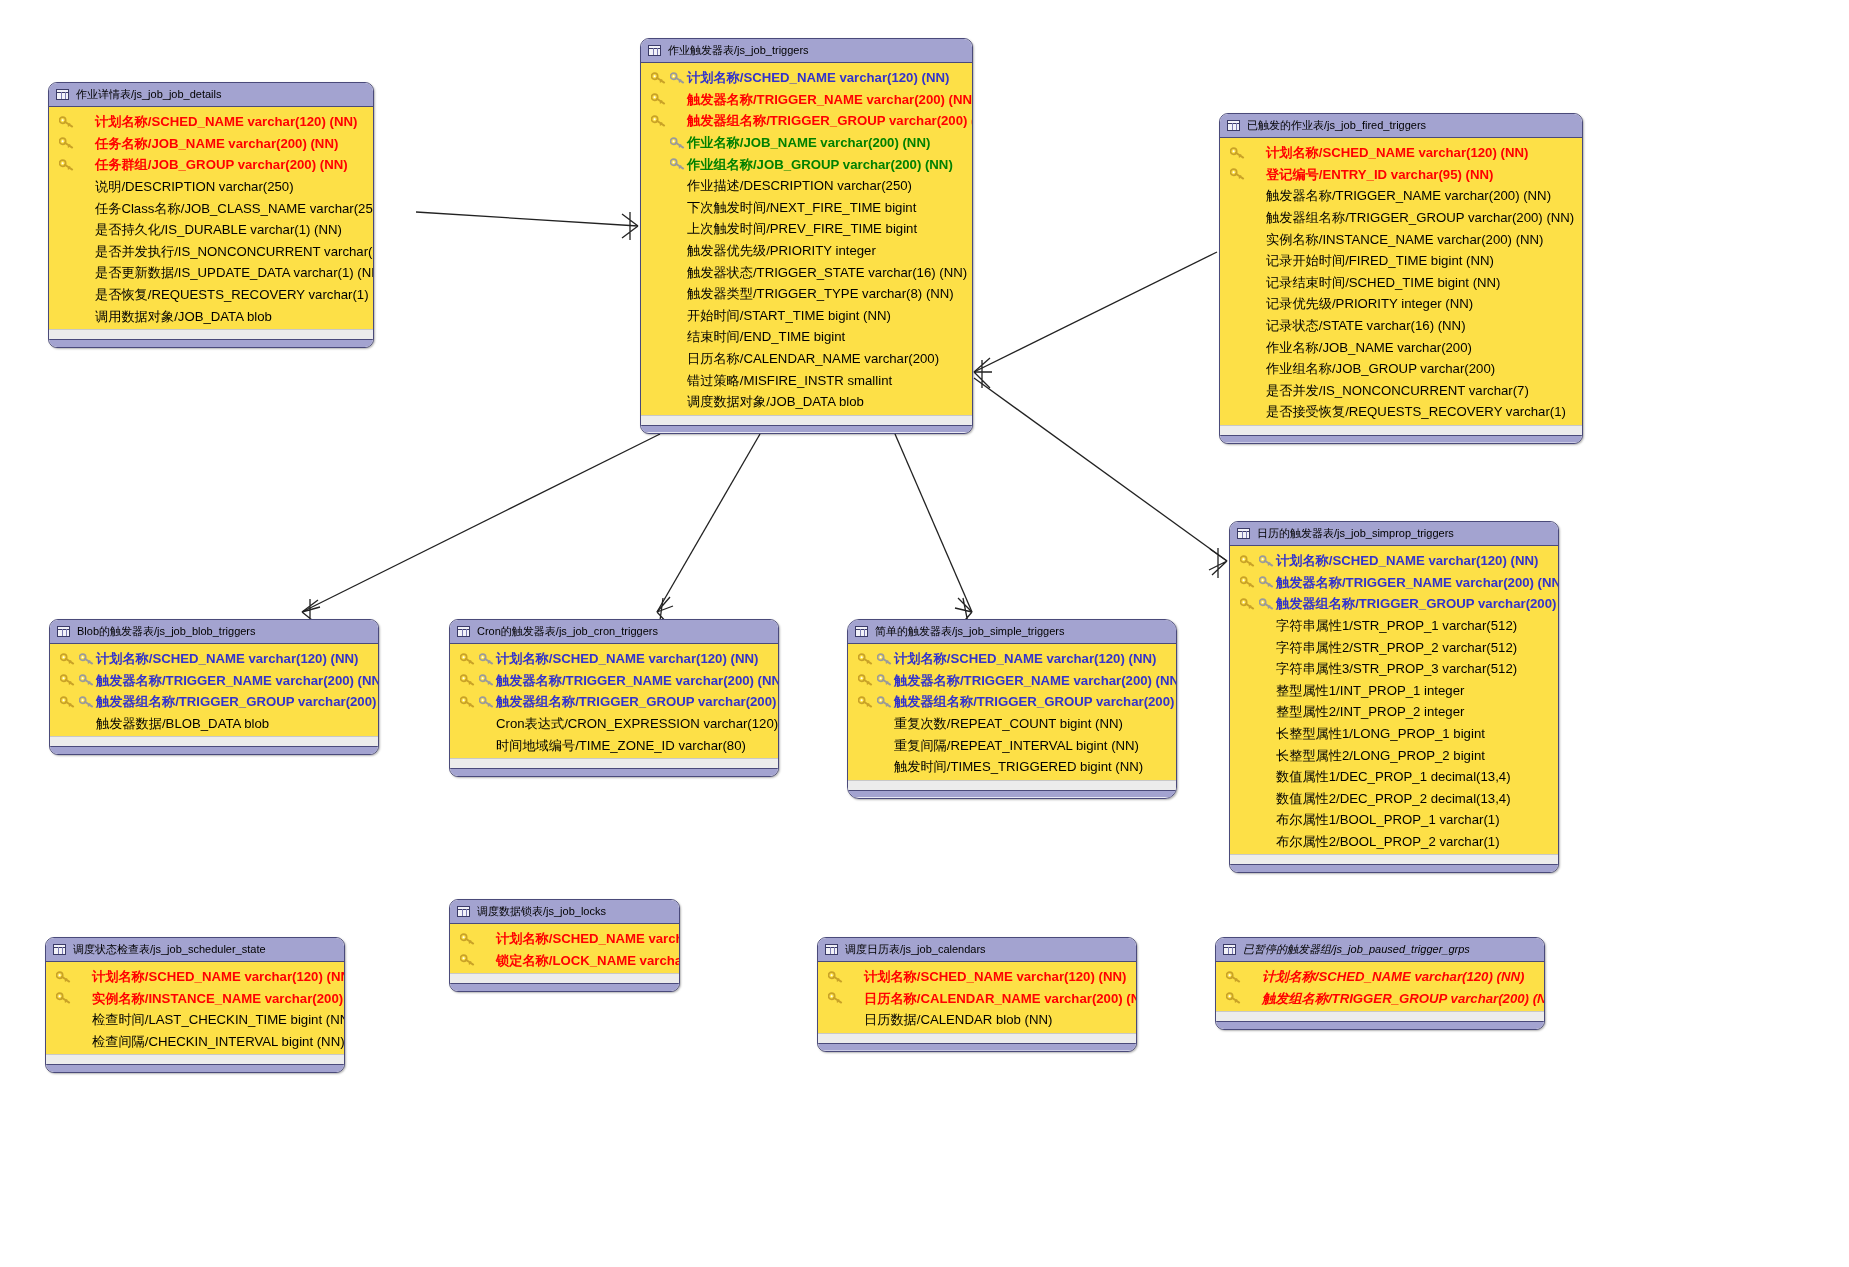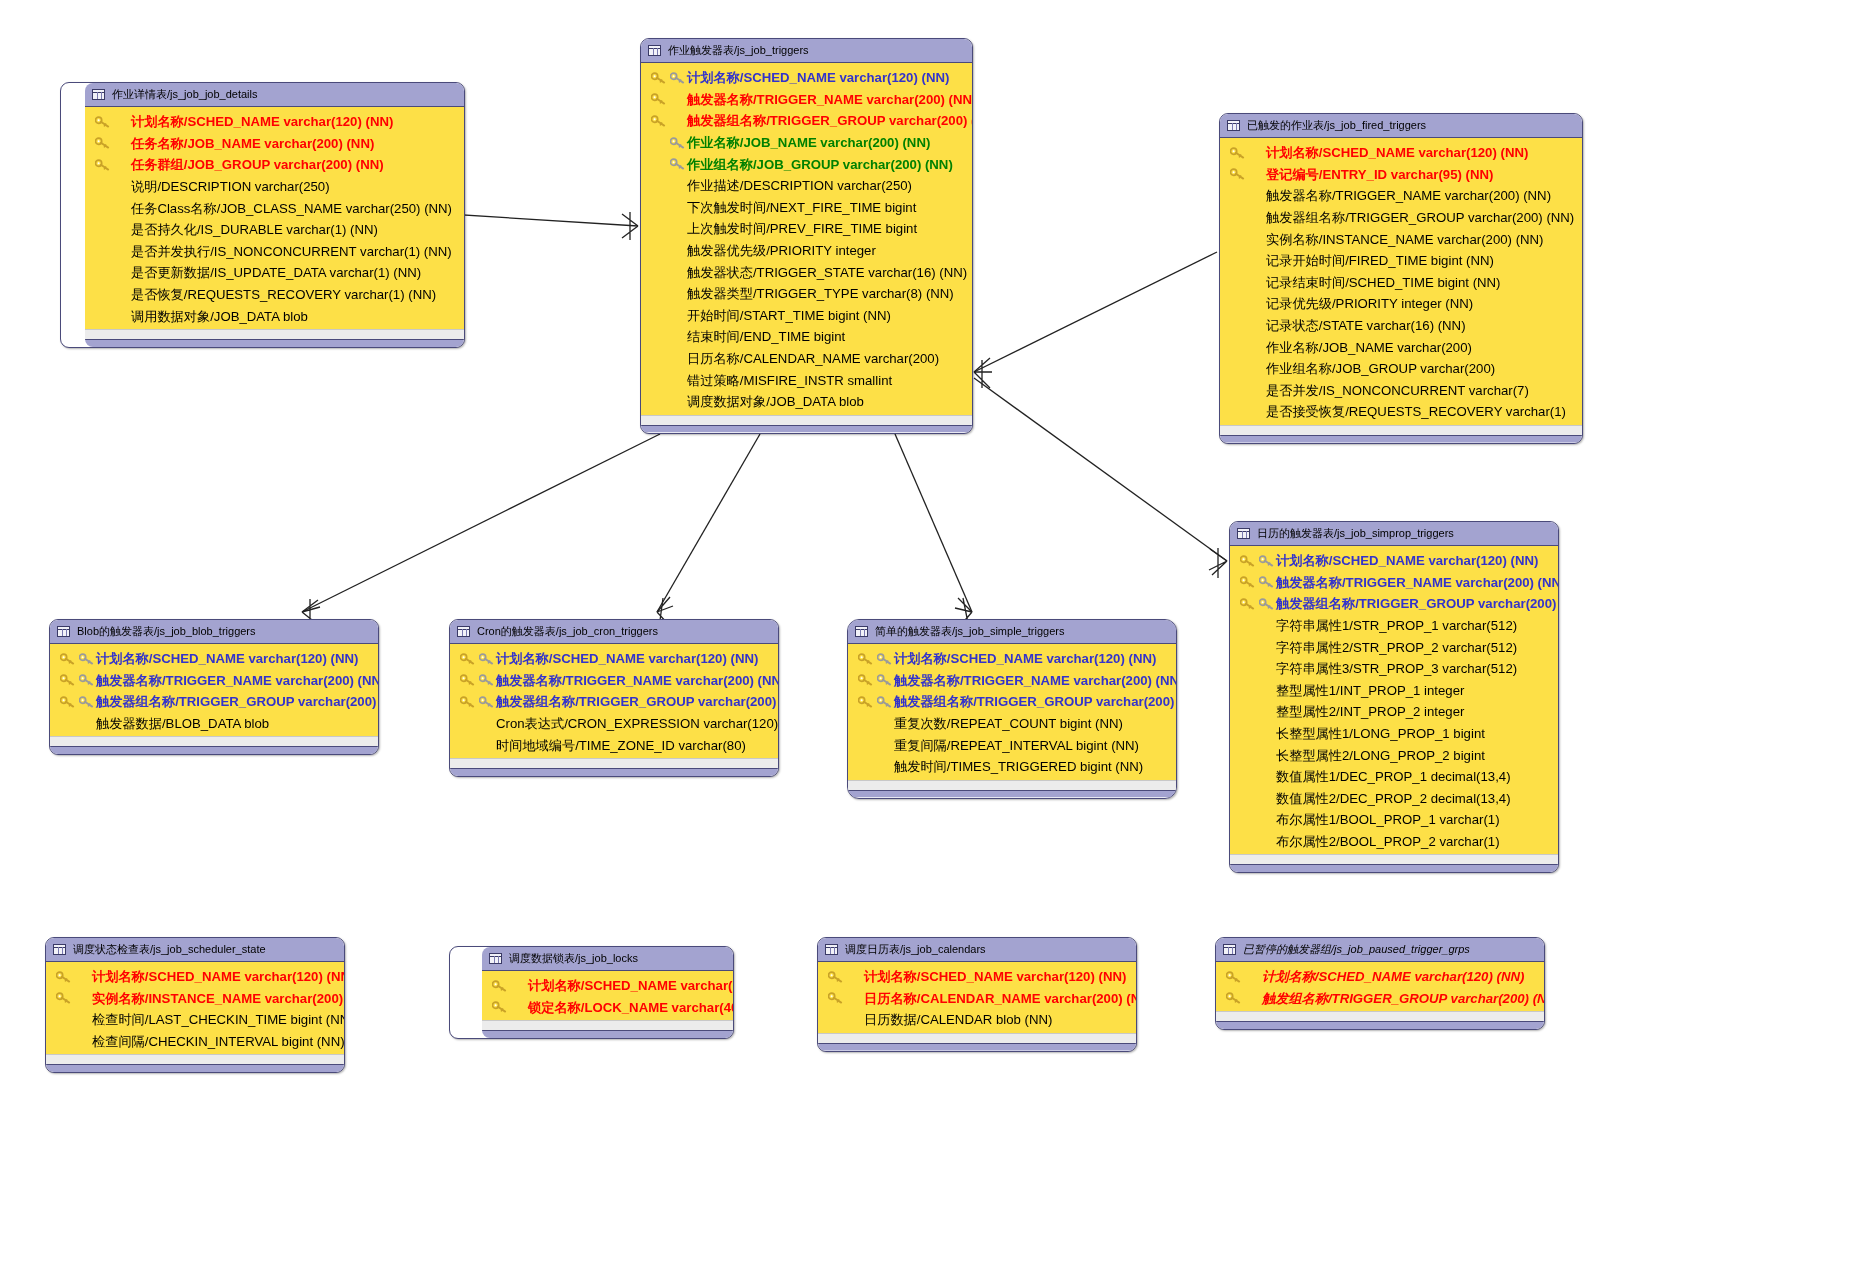--- a/index.html
+++ b/index.html
@@ -114,21 +114,21 @@
 
       <path d="M760,434 L657,612"></path>
       <path d="M657,612 L670,597 M657,612 L673,606 M657,612 L668,624 M663,598 L659,628"></path>
 
       <path d="M895,434 L972,612"></path>
       <path d="M972,612 L958,598 M972,612 L955,608 M972,612 L960,626 M963,598 L969,628"></path>
     </g>
   </svg>
 
   <div id="entities">
-      <div class="entity" style="left: 60px; top: 82px; width: 405px; padding-left: 24px;">
+      <div class="entity" style="left: 48px; top: 82px; width: 326px;">
     <div class="ent-header">
       <span class="tbl-icon"></span>
       <span class="ent-title">作业详情表/js_job_job_details</span>
     </div>
     <div class="ent-body">
           <div class="field">
             <span class="keyslot">
               <span class="key">
                 <svg width="15" height="12" viewBox="0 0 15 12">
                   <circle cx="3.6" cy="4.2" r="3.1" fill="none" stroke="#c9a227" stroke-width="1.7"></circle>
@@ -887,21 +887,21 @@
           </div>
           <div class="field">
             <span class="keyslot"></span>
             <span class="keyslot"></span>
             <span class="fld-text plain">检查间隔/CHECKIN_INTERVAL bigint (NN)</span>
           </div>
         </div>
     <div class="ent-footer"></div>
     <div class="ent-foot2"></div>
   </div>
-      <div class="entity" style="left: 449px; top: 946px; width: 285px; padding-left: 32px;">
+      <div class="entity" style="left: 449px; top: 899px; width: 231px;">
     <div class="ent-header">
       <span class="tbl-icon"></span>
       <span class="ent-title">调度数据锁表/js_job_locks</span>
     </div>
     <div class="ent-body">
           <div class="field">
             <span class="keyslot">
               <span class="key">
                 <svg width="15" height="12" viewBox="0 0 15 12">
                   <circle cx="3.6" cy="4.2" r="3.1" fill="none" stroke="#c9a227" stroke-width="1.7"></circle>

